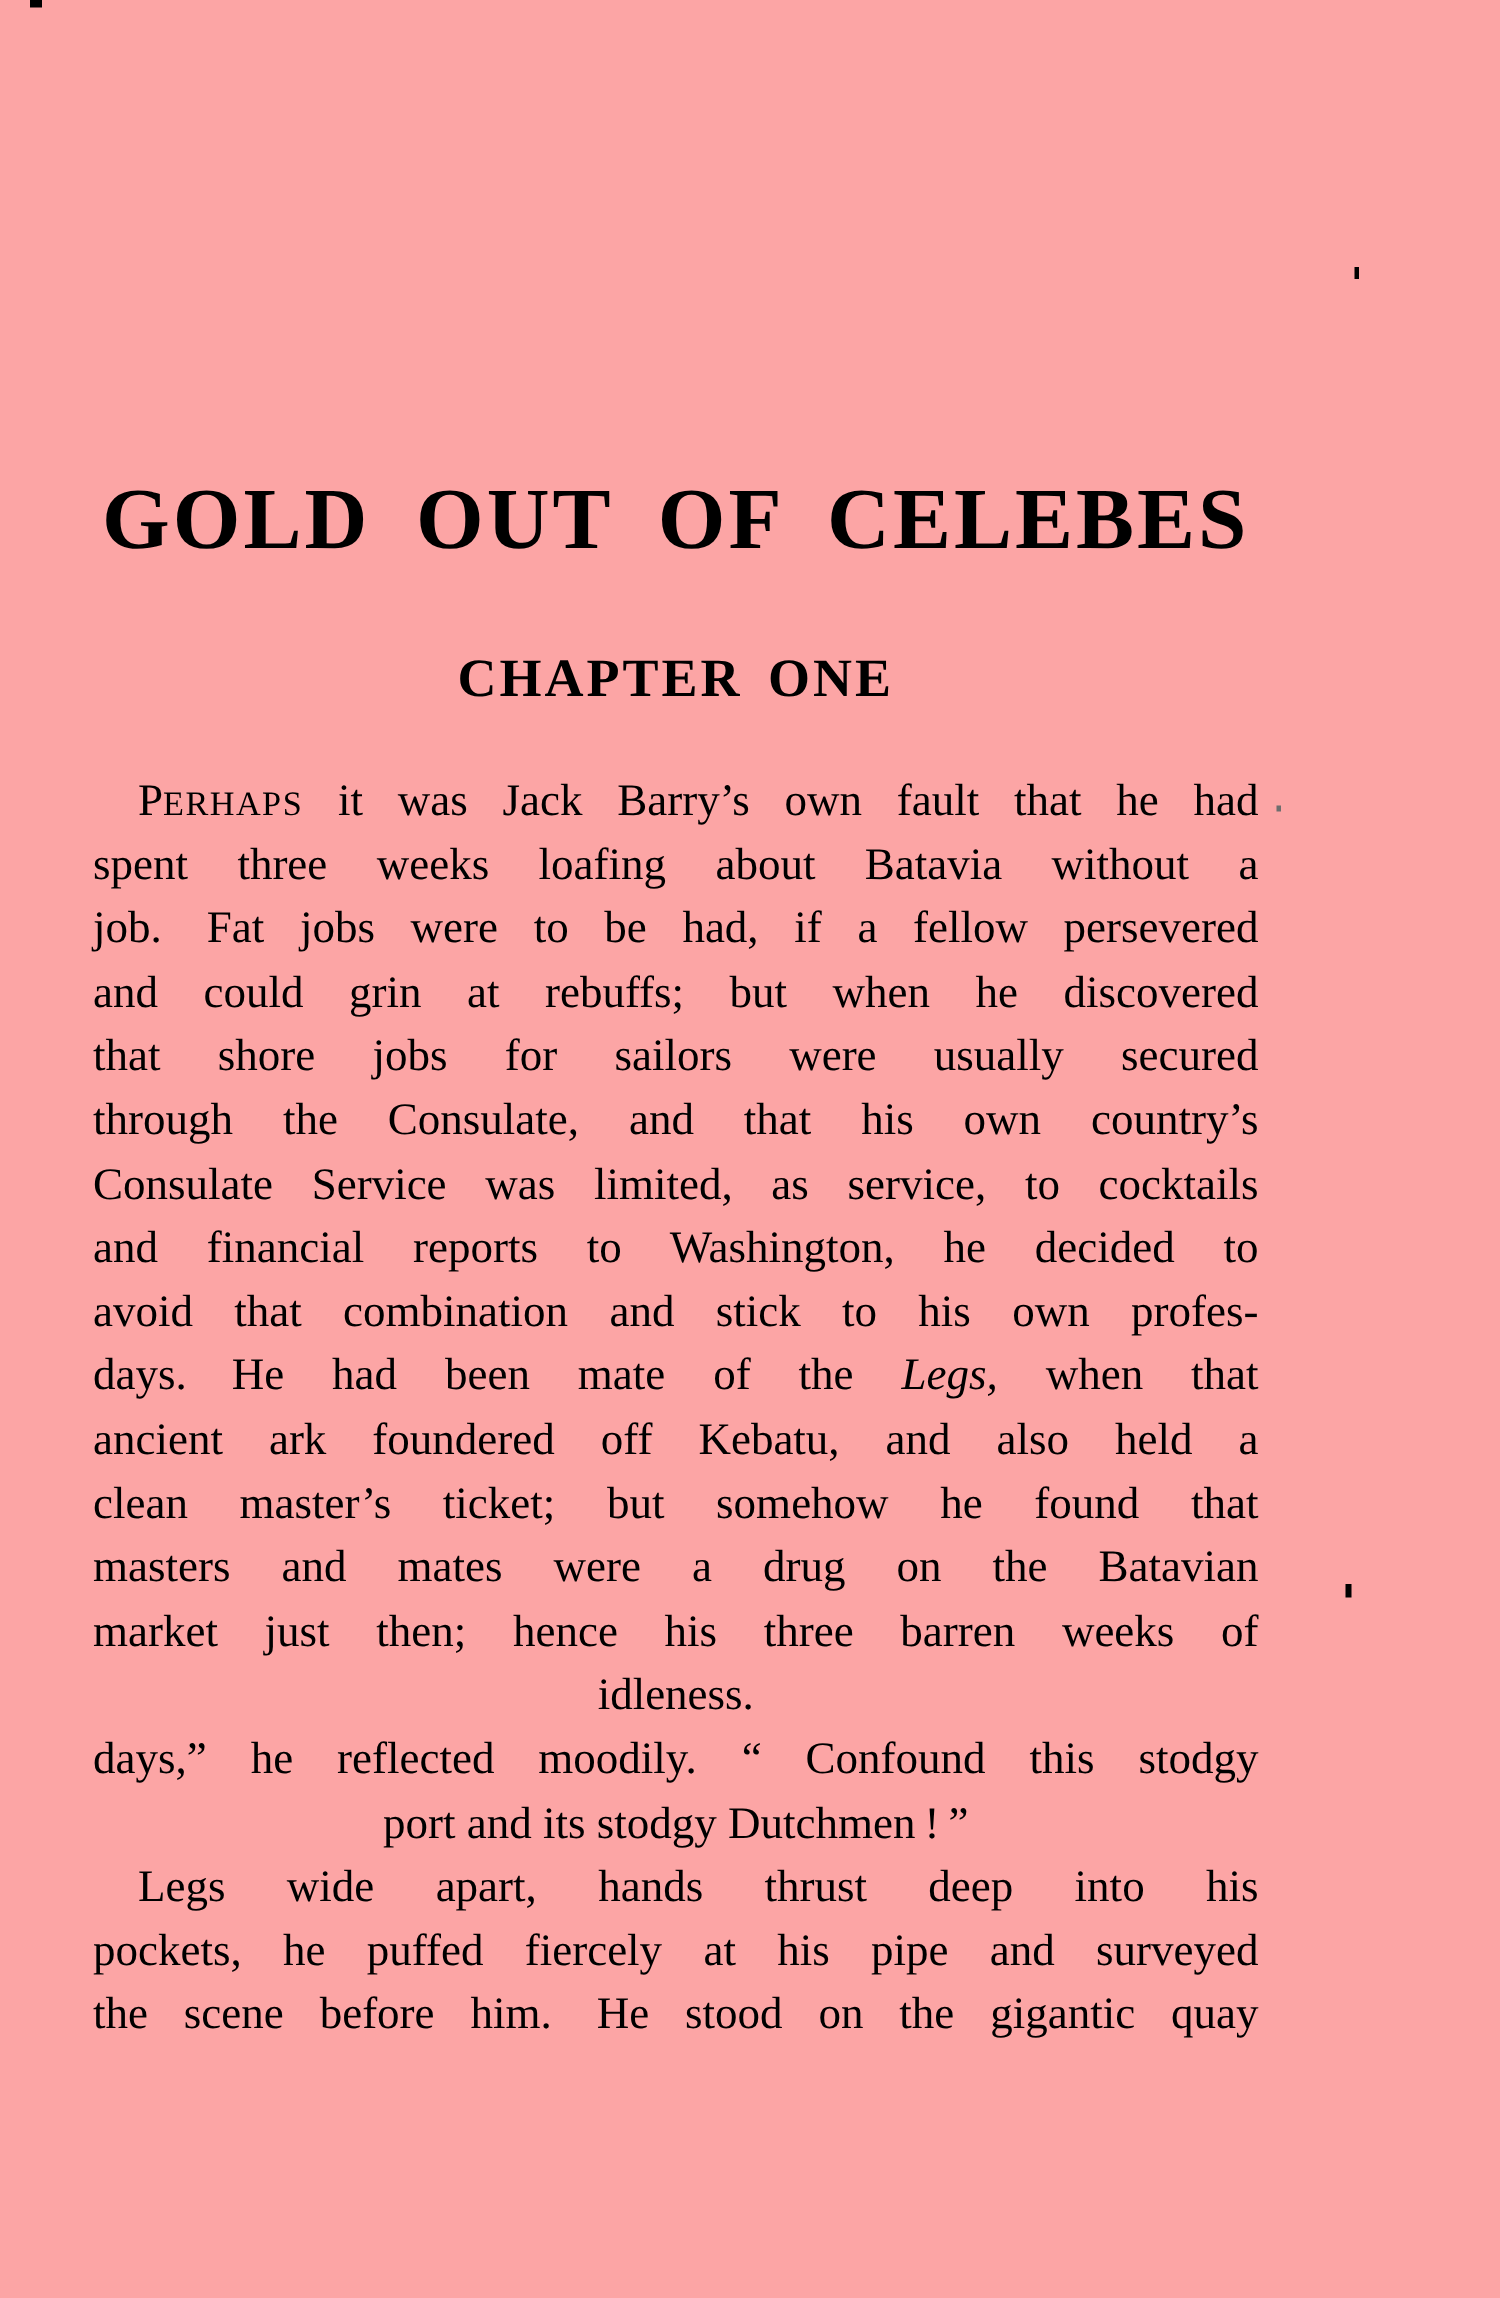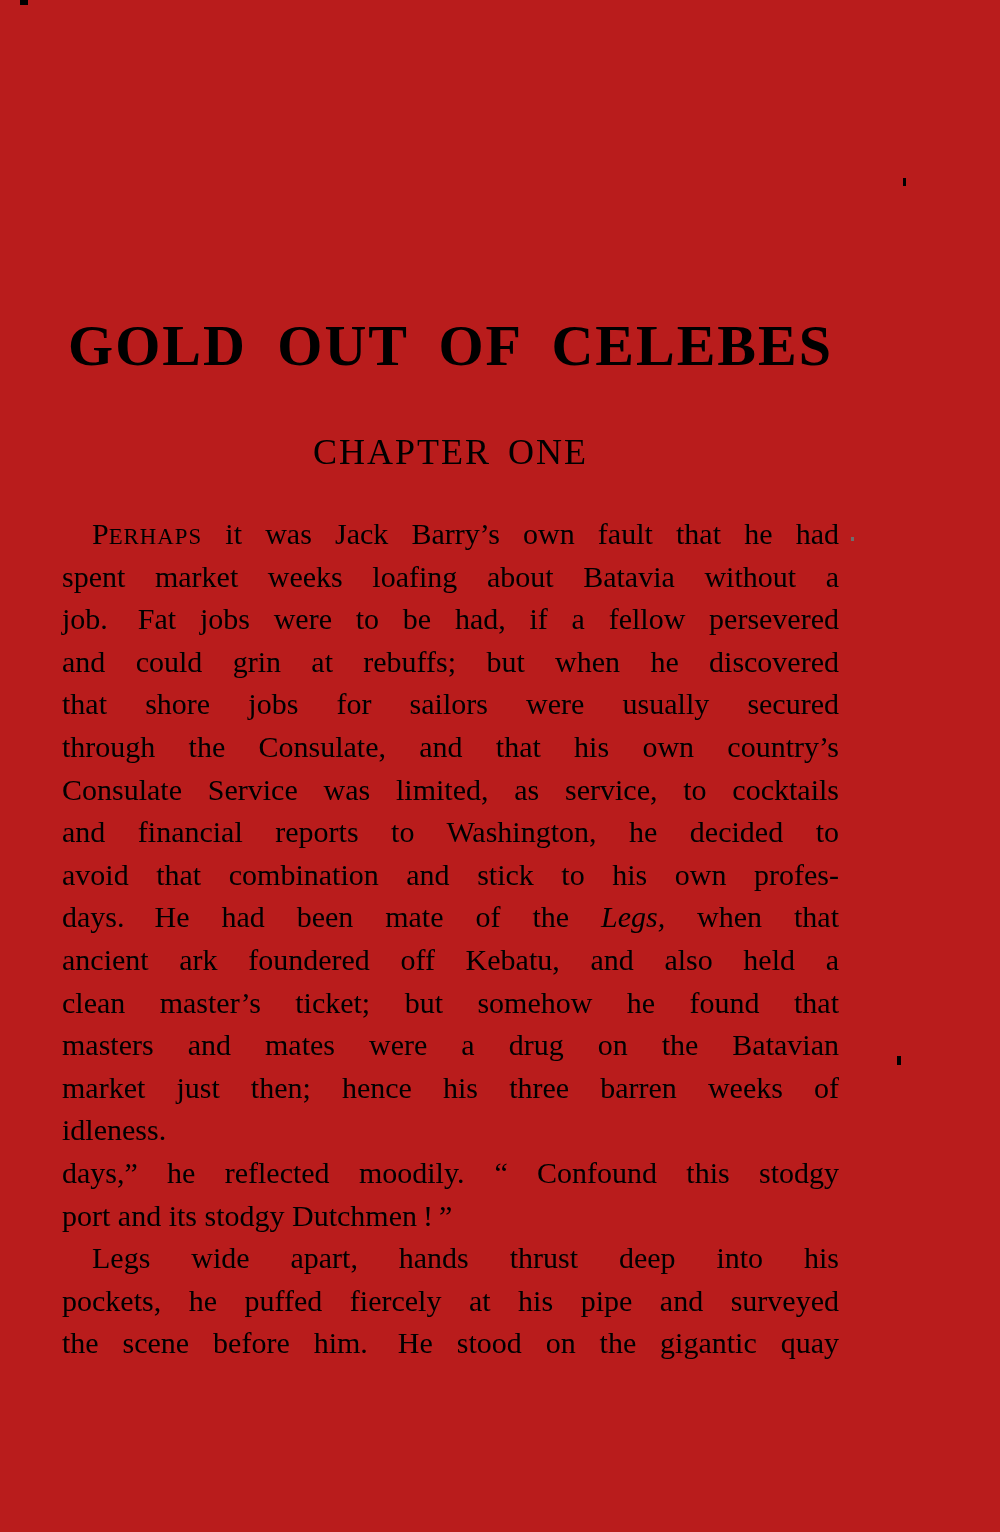--- a/index.html
+++ b/index.html
@@ -1,19 +1,19 @@
 <!DOCTYPE html>
 <html><head>
 <meta charset="utf-8">
 <style>
   html,body { margin:0; padding:0; background:#ffffff; }
   .page {
     position:relative;
     width:1000px; height:1532px;
-    background:#b91c1c;
+    background:#fca5a5;
     color:#000000;
     font-family:"Liberation Serif","DejaVu Serif",serif;
     overflow:hidden;
   }
   .book-title {
     position:absolute;
     top:316px; left:62px; width:777px;
     margin:0;
     text-align:center;
     font-size:58px; line-height:60px;
@@ -21,37 +21,37 @@
     letter-spacing:2px;
     word-spacing:14px;
     white-space:nowrap;
   }
   .chapter-heading {
     position:absolute;
     top:433px; left:62px; width:777px;
     margin:0;
     text-align:center;
     font-size:36px; line-height:38px;
-    font-weight:400;
+    font-weight:700;
     letter-spacing:2px;
     word-spacing:6px;
     white-space:nowrap;
   }
   .body-text {
     position:absolute;
     top:513px; left:62px; width:777px;
     font-size:30px;
   }
   .line {
     height:42.6px;
     line-height:42.6px;
     overflow:visible;
   }
   .line.j  { text-align:justify; text-align-last:justify; }
-  .line.nj { text-align:left; }
+  .line.nj { text-align:center; }
   .line.ind { text-indent:30px; }
   .sc { font-size:0.76em; letter-spacing:1px; }
   .i  { font-style:italic; }
   .speck { position:absolute; background:#000; }
   .speck.faint { background:#6e6e6e; }
 </style>
 </head>
 <body>
 
 <div class="page">
@@ -60,21 +60,21 @@
   <div class="speck" style="left:903px; top:178px; width:3px; height:8px;"></div>
   <div class="speck faint" style="left:851px; top:537px; width:3px; height:4px;"></div>
   <div class="speck" style="left:897px; top:1056px; width:4px; height:9px;"></div>
 
   <h1 class="book-title">GOLD OUT OF CELEBES</h1>
 
   <h2 class="chapter-heading">CHAPTER ONE</h2>
 
   <div class="body-text" id="body-text">
       <div class="line j ind"><span>P</span><span class="sc">ERHAPS</span><span> it was Jack Barry’s own fault that he had</span></div>
-      <div class="line j"><span>spent market weeks loafing about Batavia without a</span></div>
+      <div class="line j"><span>spent three weeks loafing about Batavia without a</span></div>
       <div class="line j"><span>job. Fat jobs were to be had, if a fellow persevered</span></div>
       <div class="line j"><span>and could grin at rebuffs; but when he discovered</span></div>
       <div class="line j"><span>that shore jobs for sailors were usually secured</span></div>
       <div class="line j"><span>through the Consulate, and that his own country’s</span></div>
       <div class="line j"><span>Consulate Service was limited, as service, to cocktails</span></div>
       <div class="line j"><span>and financial reports to Washington, he decided to</span></div>
       <div class="line j"><span>avoid that combination and stick to his own profes-</span></div>
       <div class="line j"><span>days. He had been mate of the </span><span class="i">Legs,</span><span> when that</span></div>
       <div class="line j"><span>ancient ark foundered off Kebatu, and also held a</span></div>
       <div class="line j"><span>clean master’s ticket; but somehow he found that</span></div>

